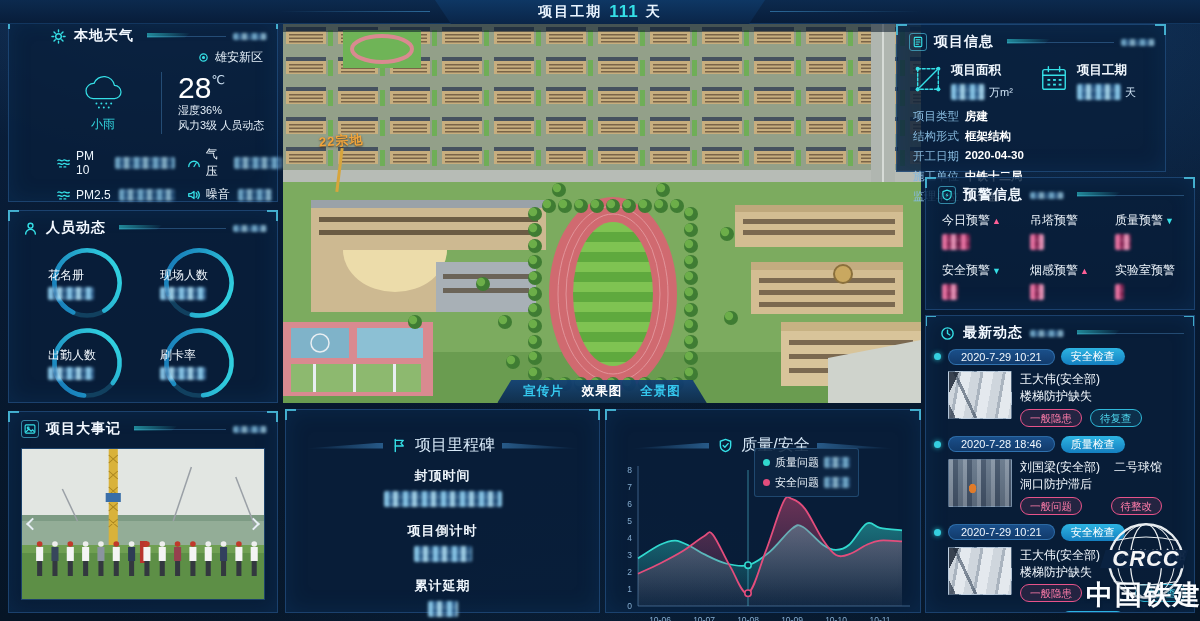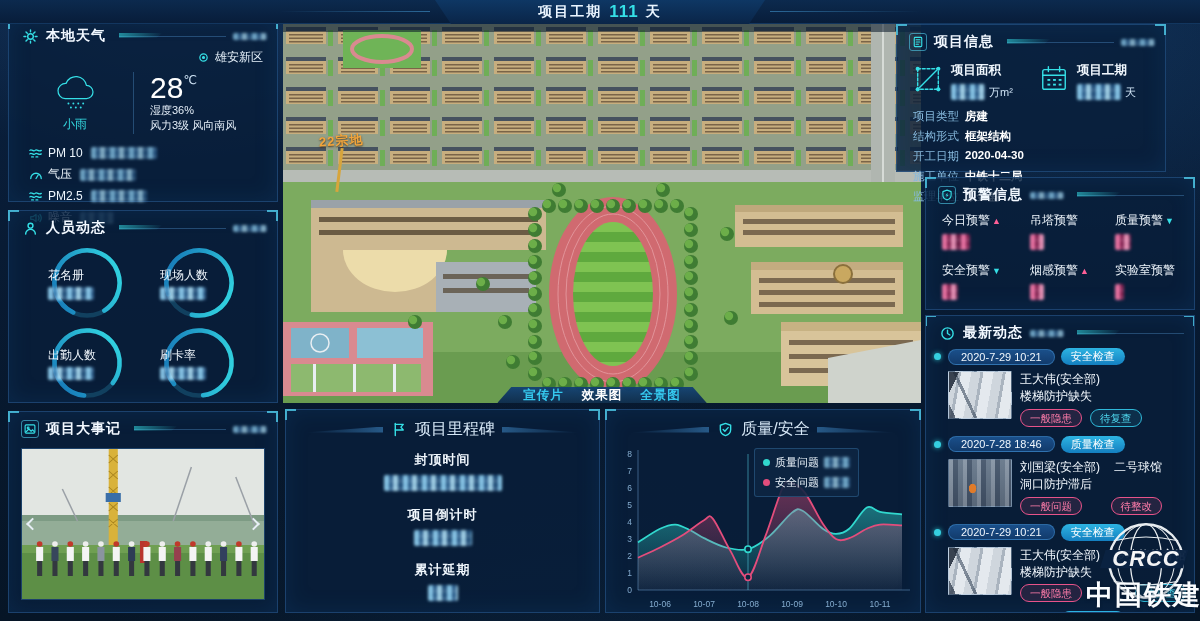--- a/index.html
+++ b/index.html
@@ -36,46 +36,46 @@
   .hline{flex:1;height:1px;background:rgba(90,160,220,.35);position:relative;margin-left:6px;}
   .hline::before{content:"";position:absolute;left:0;top:-3px;width:44px;height:5px;
     background:linear-gradient(90deg,rgba(53,223,230,.55),transparent);
     clip-path:polygon(0 0,100% 0,calc(100% - 6px) 100%,0 100%);}
   .hdr-pix{width:34px;height:7px;opacity:.55;}
   .hicon{width:18px;height:18px;display:flex;align-items:center;justify-content:center;flex:none;}
   .hicon.boxed{border:1px solid rgba(80,205,235,.6);border-radius:3px;}
   .hicon svg{width:12px;height:12px;display:block;}
   .hicon.free svg{width:15px;height:15px;}
   
-  .chdr{display:flex;align-items:center;justify-content:center;gap:7px;padding-top:9px;}
+  .chdr{display:flex;align-items:center;justify-content:center;gap:7px;padding-top:9px;margin-top:16px;}
   .cwing{width:78px;height:6px;background:linear-gradient(90deg,transparent,rgba(70,150,215,.5));
     clip-path:polygon(0 100%,100% 0,100% 100%);}
   .cwing.r{background:linear-gradient(90deg,rgba(70,150,215,.5),transparent);clip-path:polygon(0 0,100% 100%,0 100%);}
   
   .pix{display:inline-block;border-radius:2px;filter:blur(1.5px);
     background-color:rgba(70,130,180,.35);
     background-image:
       repeating-linear-gradient(90deg, rgba(150,215,248,.85) 0 5px, rgba(60,120,175,.5) 5px 9px, rgba(185,235,255,.8) 9px 14px, rgba(45,100,150,.45) 14px 19px),
       repeating-linear-gradient(0deg, rgba(255,255,255,.16) 0 4px, rgba(0,40,80,.28) 4px 8px);}
   .pix.pink{background-color:rgba(180,50,100,.4);
     background-image:
       repeating-linear-gradient(90deg, rgba(244,120,168,.9) 0 5px, rgba(165,40,92,.6) 5px 9px, rgba(250,160,196,.85) 9px 14px, rgba(130,28,74,.55) 14px 19px),
       repeating-linear-gradient(0deg, rgba(255,255,255,.16) 0 4px, rgba(60,0,30,.3) 4px 8px);}
   .pix.dim{opacity:.8;}
   
-  #weather{left:8px;top:18px;width:270px;height:184px;}
+  #weather{left:8px;top:18px;width:270px;height:184px;padding-left:28px;}
   .loc-row{display:flex;justify-content:flex-end;align-items:center;gap:5px;padding:0 14px;font-size:12px;color:#e8f3fc;}
   .wx-main{display:flex;align-items:center;padding:6px 10px 2px 24px;gap:16px;}
   .wx-cloud{width:84px;text-align:center;}
   .wx-cloud .cond{color:var(--accent);font-size:12px;margin-top:2px;}
   .wx-div{width:1px;height:62px;background:rgba(90,160,220,.35);}
   .wx-right .temp{font-size:30px;color:#fff;font-weight:400;line-height:1;}
   .wx-right .tunit{font-size:12px;color:#cfe3f5;vertical-align:top;}
   .wx-right .sub{font-size:11px;color:#e4eef8;margin-top:0;}
-  .wx-grid{display:grid;grid-template-columns:1fr;gap:6px 12px;padding:10px 12px 0 20px;}
+  .wx-grid{display:grid;grid-template-columns:1fr 1fr;gap:6px 12px;padding:10px 12px 0 20px;}
   .wx-cell{display:flex;align-items:center;gap:5px;font-size:12px;color:#eef6fd;}
   .wx-cell svg{width:14px;height:12px;flex:none;}
   .wx-cell .pix{width:58px;height:12px;margin-left:3px;}
   
   #personnel{left:8px;top:210px;width:270px;height:193px;}
   .ring-grid{display:grid;grid-template-columns:1fr 1fr;gap:4px 0;padding:4px 22px 0 22px;justify-items:center;}
   .ring-wrap{position:relative;width:78px;height:76px;}
   .ring-wrap svg{width:78px;height:76px;}
   .ring-base{fill:none;stroke:#11405f;stroke-width:5;}
   .ring-arc{fill:none;stroke:url(#ringGrad);stroke-width:5;stroke-linecap:round;stroke-dasharray:190 36;}
@@ -88,21 +88,21 @@
   .photo-wrap svg{width:100%;height:100%;display:block;}
   .chev{position:absolute;top:50%;width:9px;height:9px;border-left:2px solid #e8eff6;border-bottom:2px solid #e8eff6;cursor:pointer;}
   .chev.l{left:6px;transform:translateY(-50%) rotate(45deg);}
   .chev.r{right:6px;transform:translateY(-50%) rotate(225deg);}
   
   #mainview{position:absolute;left:283px;top:22px;width:638px;height:381px;z-index:5;}
   #mainview svg.scene{width:100%;height:100%;display:block;}
   .parcel{position:absolute;left:36px;top:110px;color:var(--parcel);font-size:13px;font-weight:bold;
     text-shadow:0 1px 2px rgba(60,30,0,.8);letter-spacing:1px;transform:rotate(-4deg);}
   .pole{position:absolute;left:55px;top:126px;width:3px;height:44px;background:#d7a53c;transform:rotate(7deg);}
-  .view-bar{position:absolute;left:50%;bottom:0;transform:translateX(-50%);height:16px;padding:0 26px;
+  .view-bar{position:absolute;left:50%;bottom:0;transform:translateX(-50%);height:23px;padding:0 26px;
     background:linear-gradient(180deg,rgba(16,62,118,.92),rgba(9,38,76,.92));
     clip-path:polygon(14px 0,calc(100% - 14px) 0,100% 100%,0 100%);
     display:flex;align-items:center;gap:18px;}
   .view-btn{font-size:12.5px;font-weight:bold;color:#35c8ee;cursor:pointer;letter-spacing:1px;}
   .view-btn.active{color:#ffffff;}
   
   #milestone{left:285px;top:409px;width:315px;height:204px;}
   .ms-item{text-align:center;margin-top:11px;}
   .ms-item .lbl{font-size:13px;font-weight:bold;color:#f0f7fd;letter-spacing:1px;}
   .ms-item .pix{height:16px;margin-top:6px;}
@@ -409,21 +409,21 @@
               <circle cx="33" cy="41" r="1.2"></circle>
               <circle cx="39" cy="41" r="1.2"></circle>
             </g>
         </svg>
         <div class="cond">小雨</div>
       </div>
       <div class="wx-div"></div>
       <div class="wx-right">
         <div><span class="temp">28</span><span class="tunit">℃</span></div>
         <div class="sub">湿度36%</div>
-        <div class="sub">风力3级 风向南风</div>
+        <div class="sub">风力3级 人员动态</div>
       </div>
     </div>
     <div class="wx-grid">
       <div class="wx-cell">
         <svg viewBox="0 0 16 12">
             <g class="ic-stroke" stroke-width="1.3">
               <path d="M1 3c2-2 4 2 6 0s4 2 7 0"></path>
               <path d="M1 7c2-2 4 2 6 0s4 2 7 0"></path>
               <path d="M3 10.5h2M8 10.5h2"></path>
             </g>

